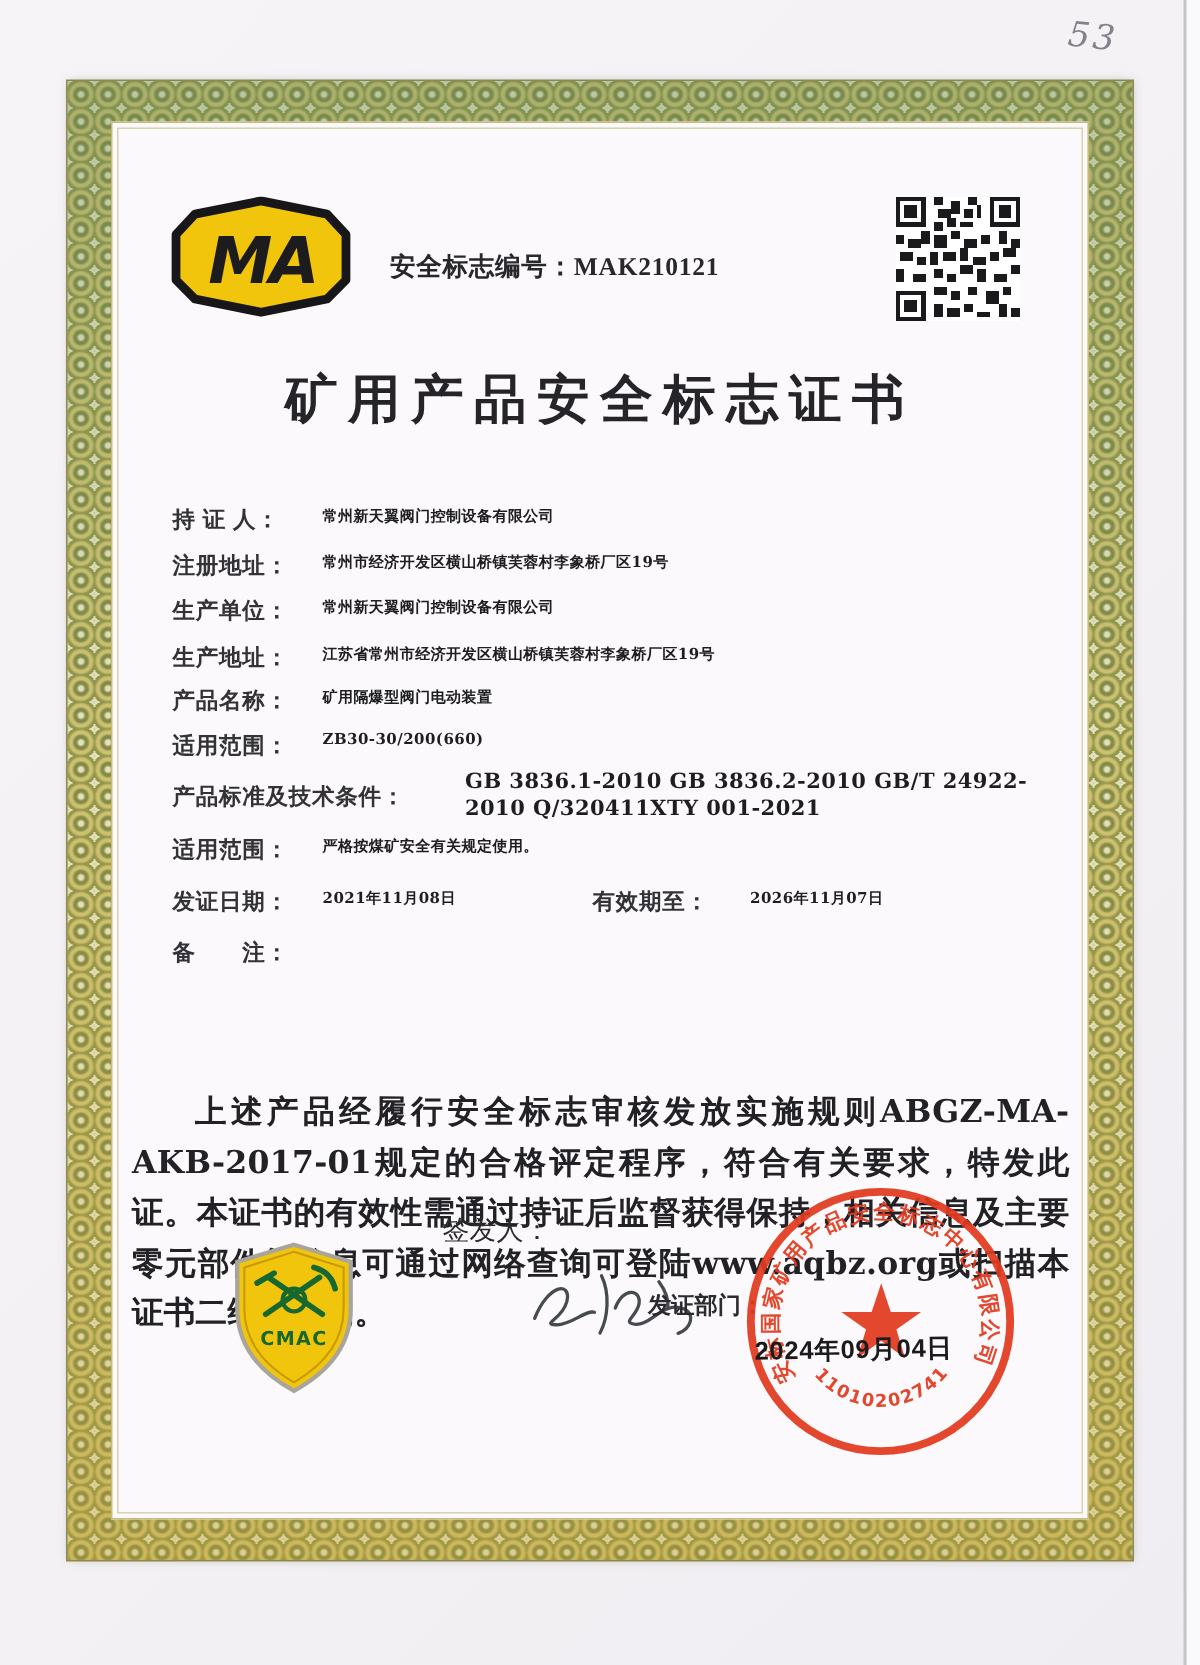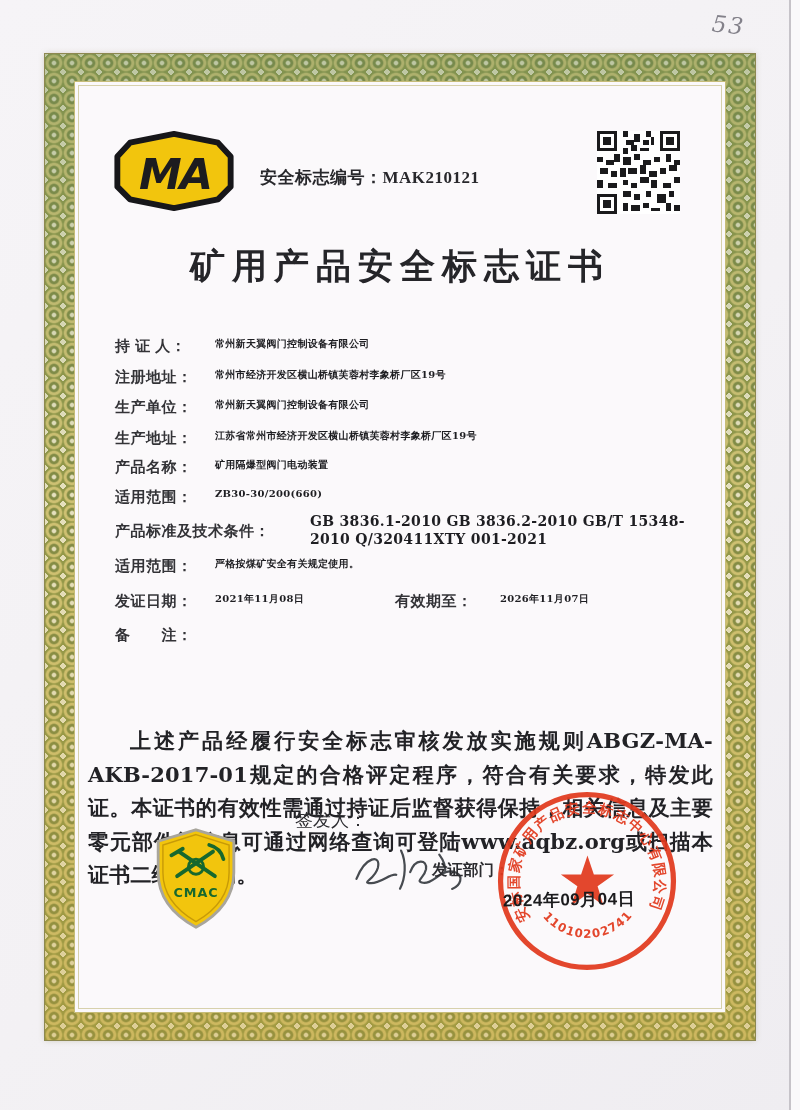--- a/index.html
+++ b/index.html
@@ -174,21 +174,21 @@
   <div class="row" style="top:458px">
     <span class="flabel">产品名称：</span>
     <span class="fvalue">矿用隔爆型阀门电动装置</span>
   </div>
   <div class="row" style="top:488px">
     <span class="flabel">适用范围：</span>
     <span class="fvalue">ZB30-30/200(660)</span>
   </div>
   <div class="row" style="top:512px">
     <span class="flabel" style="top:10px">产品标准及技术条件：</span>
-    <span class="fvalue std">GB 3836.1-2010 GB 3836.2-2010 GB/T 15348-2010 Q/320411XTY 001-2021</span>
+    <span class="fvalue std">GB 3836.1-2010 GB 3836.2-2010 GB/T 24922-2010 Q/320411XTY 001-2021</span>
   </div>
   <div class="row" style="top:557px">
     <span class="flabel">适用范围：</span>
     <span class="fvalue">严格按煤矿安全有关规定使用。</span>
   </div>
 
   <div class="row" style="top:592px">
     <span class="flabel">发证日期：</span>
     <span class="fvalue">2021年11月08日</span>
     <span class="flabel" style="left:395px">有效期至：</span>

